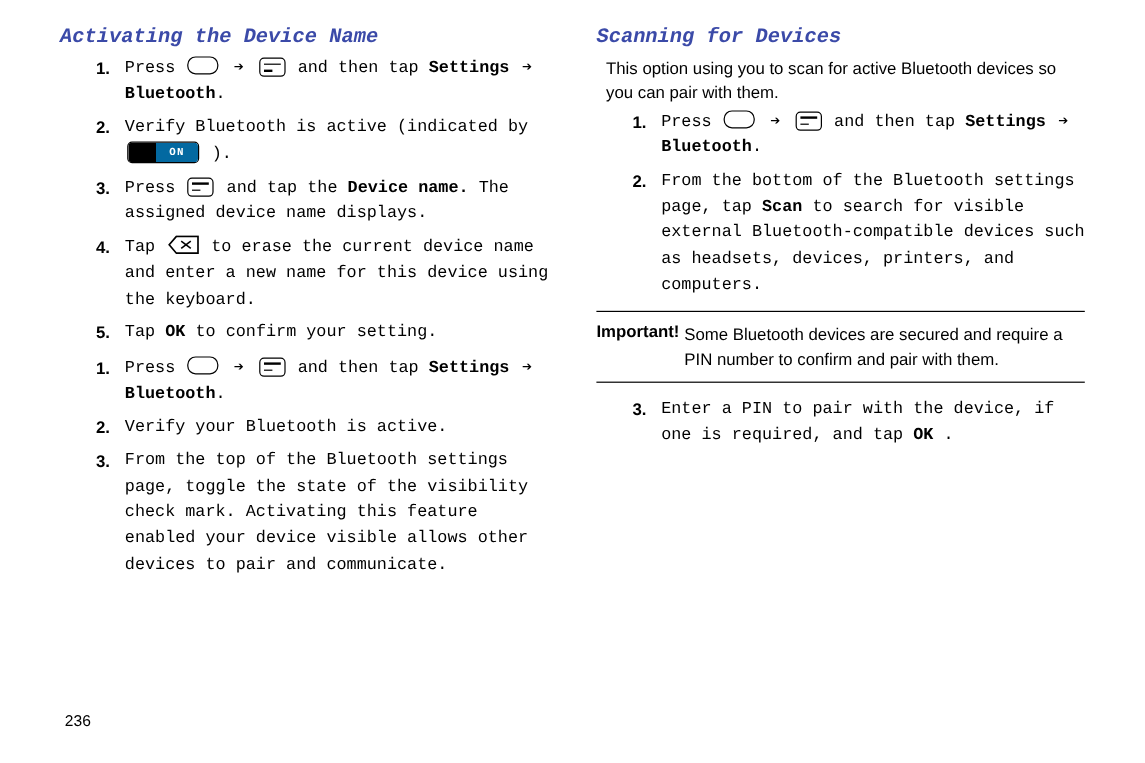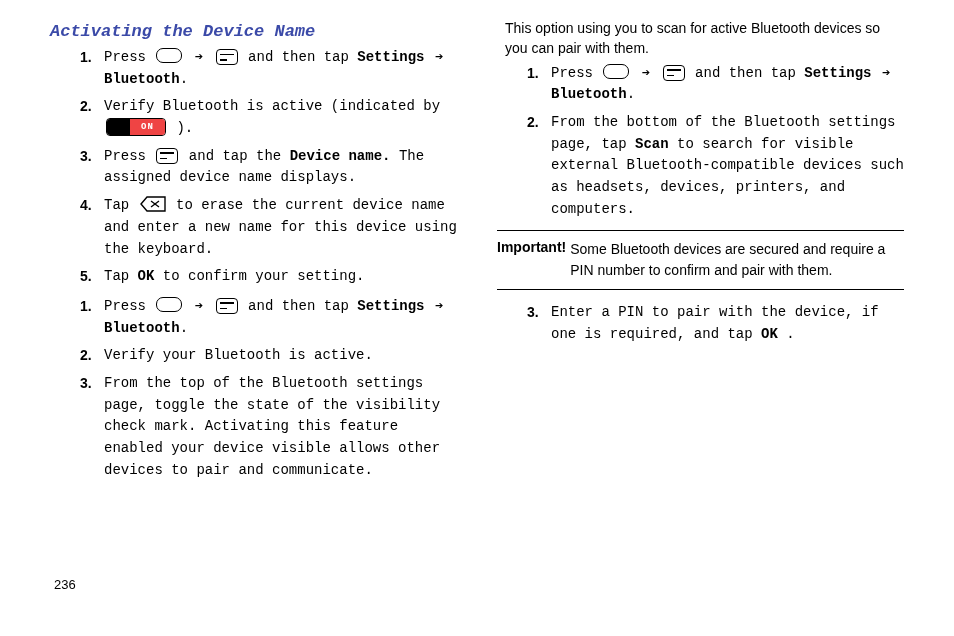--- a/index.html
+++ b/index.html
@@ -104,21 +104,21 @@
     overflow: hidden;
   }
   .icon-toggle .knob {
     width: 22px;
     height: 100%;
     background: #000;
     border-right: 1px solid #000;
   }
   .icon-toggle .label {
     flex: 1;
-    background: #ef4444;
+    background: #0369a1;
     color: #fff;
     font-size: 9px;
     letter-spacing: 1px;
     text-align: center;
     line-height: 16px;
     font-weight: bold;
   }
   .icon-backspace {
     display: inline-flex;
     align-items: center;
@@ -149,21 +149,21 @@
     font-weight: bold;
     white-space: nowrap;
     margin-right: 4px;
   }
   .important-block .txt {
     flex: 1;
     line-height: 1.5;
   }
   .page-number {
     position: absolute;
-    bottom: 44px;
+    bottom: 28px;
     left: 54px;
     font-size: 13px;
   }
 </style>
 </head>
 <body>
 
 <div class="page">
 
   <div class="column">
@@ -251,20 +251,21 @@
         <span class="body">Verify your Bluetooth is active.</span>
       </li>
       <li>
         <span class="num">3.</span>
         <span class="body">From the top of the Bluetooth settings page, toggle the state of the visibility check mark. Activating this feature enabled your device visible allows other devices to pair and communicate.</span>
       </li>
     </ol>
   </div>
 
   <div class="column">
+    <div class="section-title">Scanning for Devices</div>
     <p class="intro">This option using you to scan for active Bluetooth devices so you can pair with them.</p>
     <ol class="steps">
       <li>
         <span class="num">1.</span>
         <span class="body">
           <span>Press </span>
           <span class="icon-pill"></span>
           <span class="arrow">➔</span>
           <span class="icon-box">
               <span class="menu-lines"></span>

